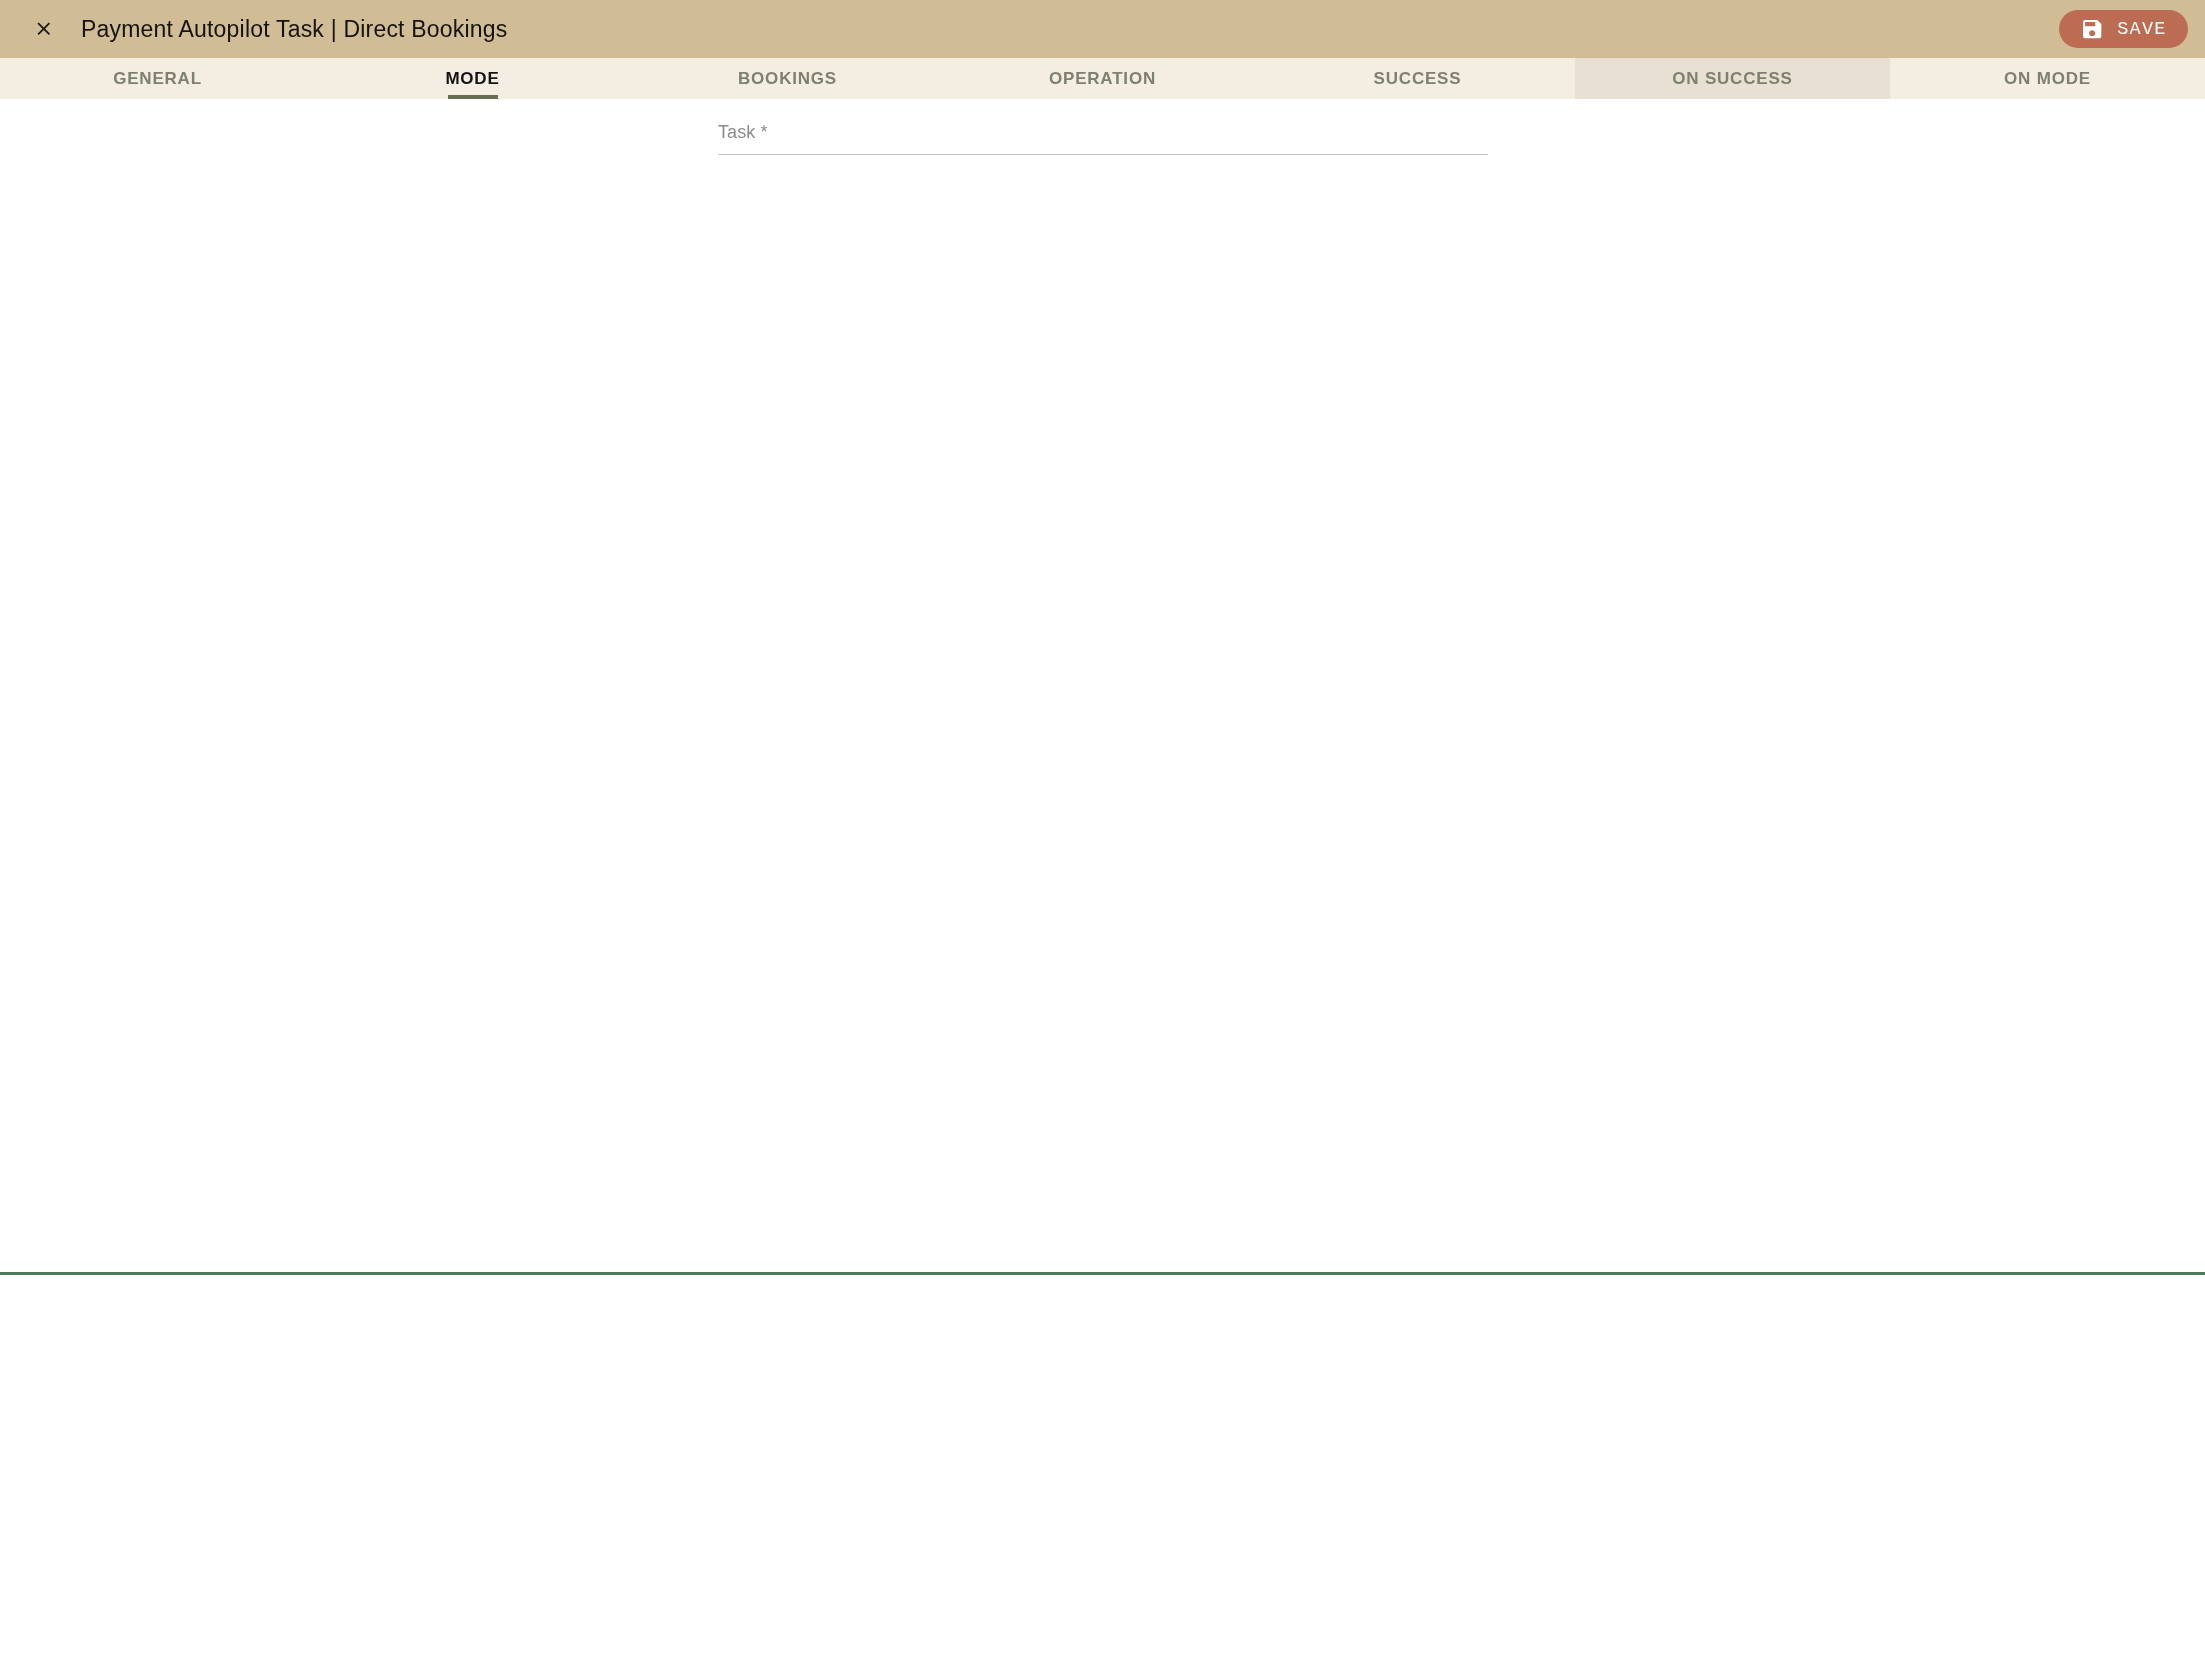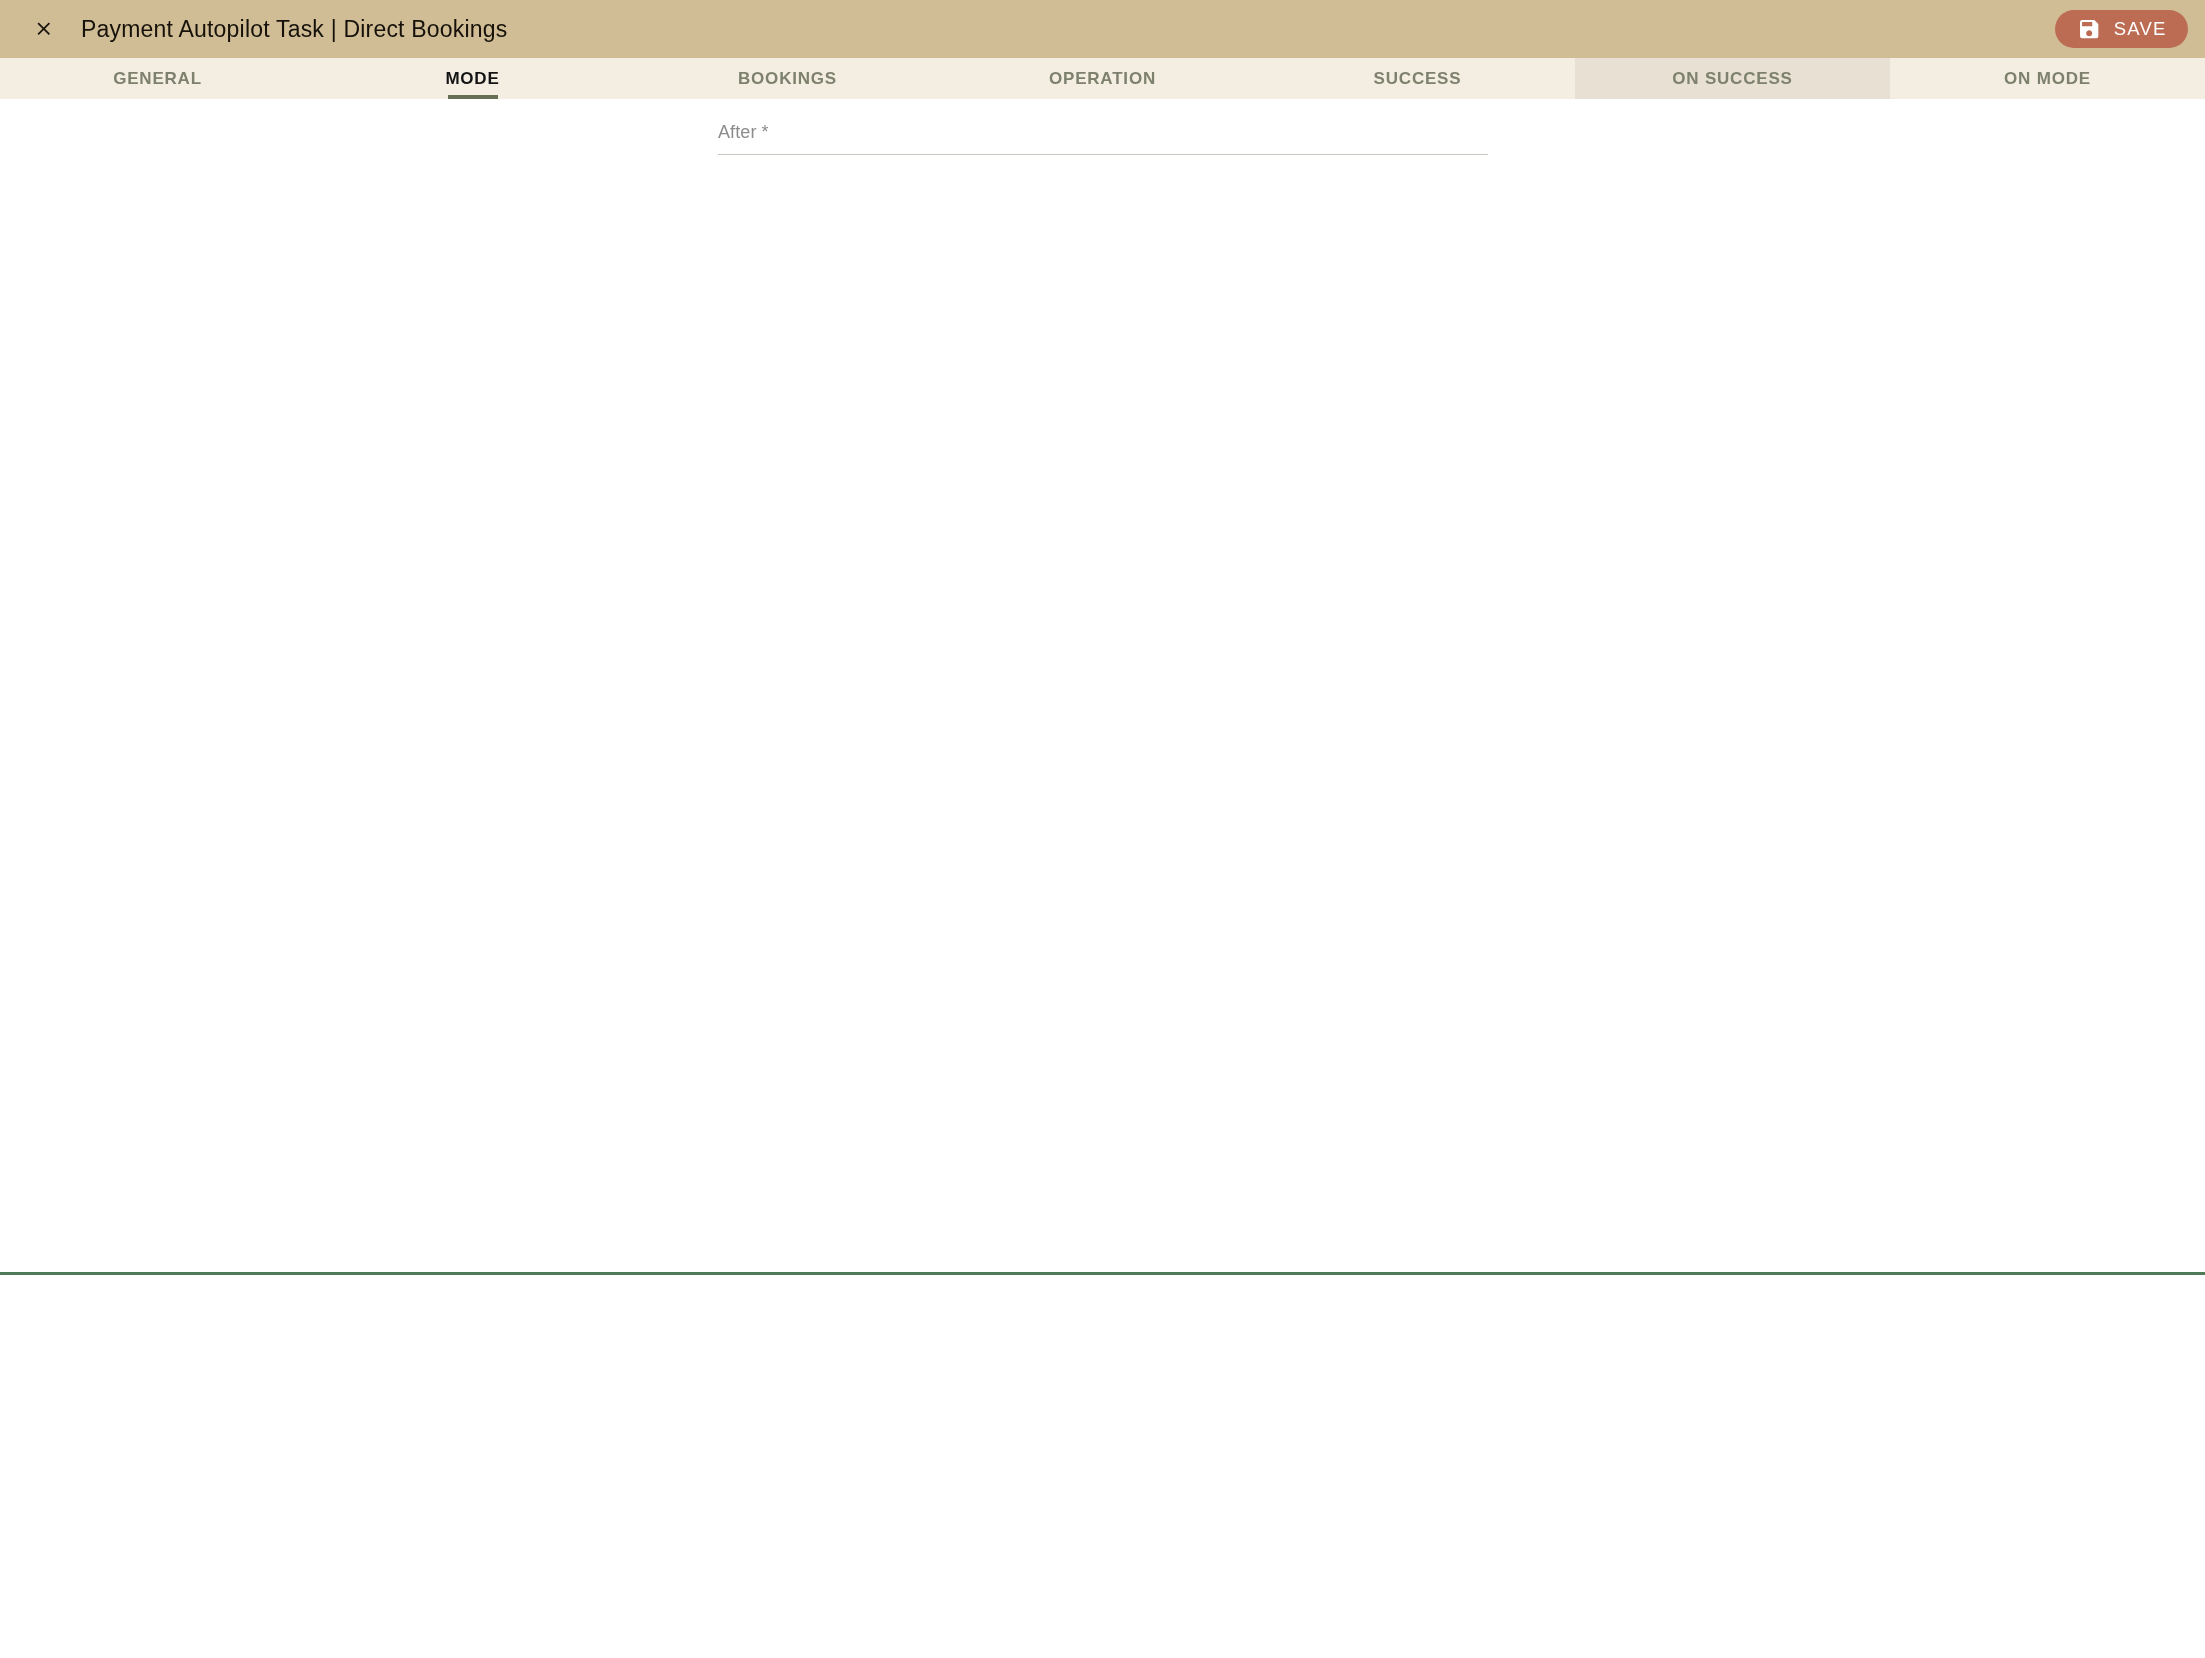--- a/index.html
+++ b/index.html
@@ -55,21 +55,21 @@
     display: flex;
     align-items: center;
     gap: 12.6px;
     cursor: pointer;
   }
   .save-btn .save-label {
     font-size: 18.5px;
     font-weight: 500;
     letter-spacing: 1.2px;
     color: #ffffff;
-    font-family: Liberation Sans, sans-serif;
+    font-family: Liberation Mono, monospace;
   }
 
   
   .tabbar {
     height: 41px;
     background: #f4ede1;
     display: flex;
   }
   .tab {
     flex: 1 1 0;
@@ -220,21 +220,21 @@
     <div class="tab">
       <span>ON MODE</span>
 
     </div>
   </nav>
 
   <main class="content">
     <div class="form-col">
 
       <div class="field">
-        <label class="field-label">After *</label>
+        <label class="field-label">Task *</label>
       </div>
 
 
     </div>
   </main>
 
   <div class="bottom-line"></div>
 
 </div>
 

